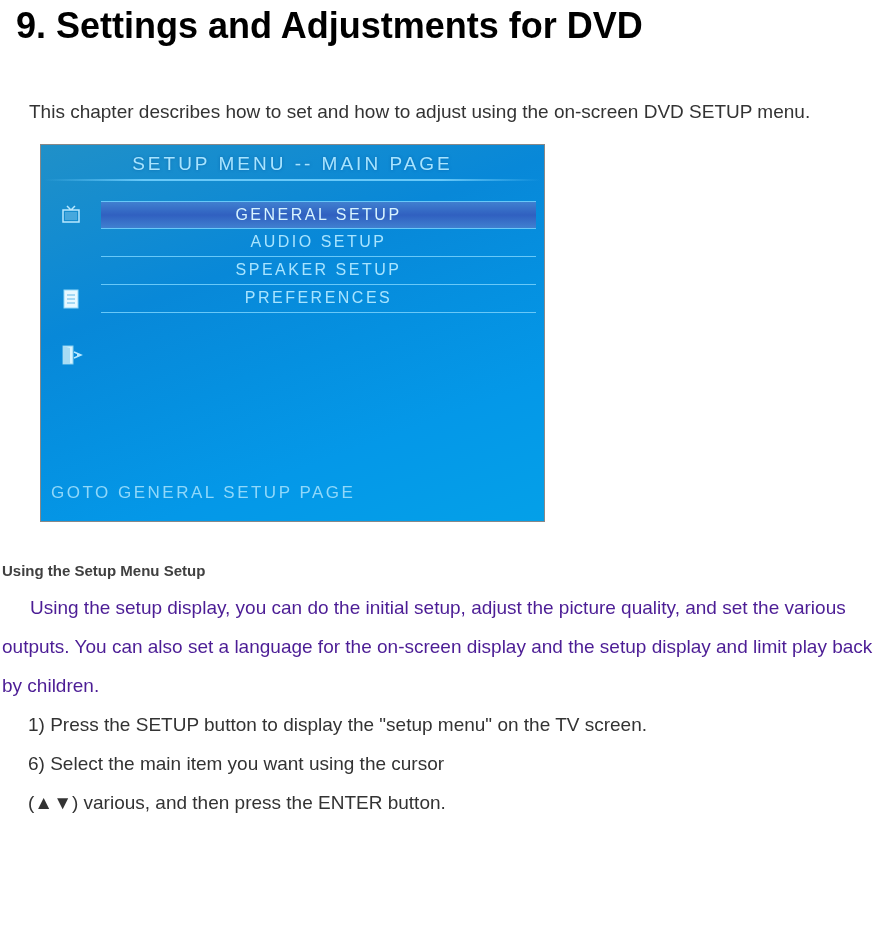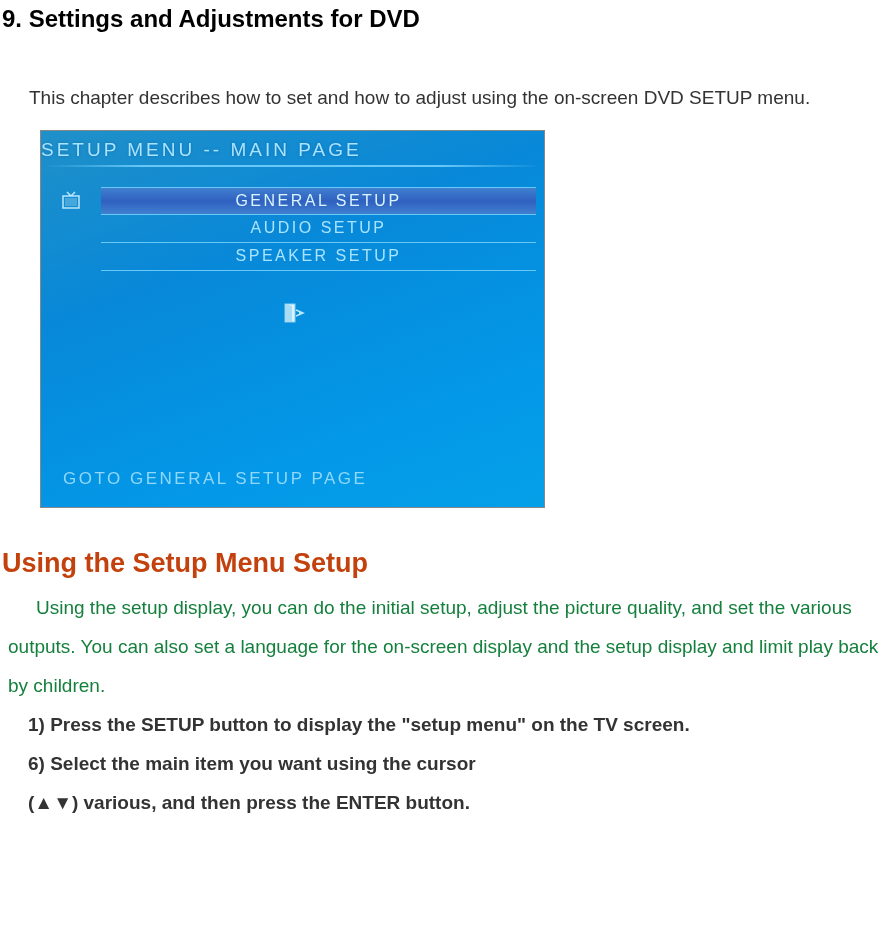--- a/index.html
+++ b/index.html
@@ -7,25 +7,25 @@
       padding: 0;
       box-sizing: border-box;
     }
     body {
       font-family: Arial, Helvetica, sans-serif;
       background: #fff;
       width: 896px;
       padding: 5px 0;
     }
     .page-title {
-      font-size: 24px;
+      font-size: 36px;
       font-weight: bold;
       color: #000;
       margin-bottom: 45px;
-      padding-left: 2px;
+      padding-left: 16px;
     }
     .intro-para {
       font-size: 19px;
       color: #333;
       line-height: 2.1;
       margin-bottom: 12px;
       padding-left: 1px;
     }
     .intro-para .indent {
       margin-left: 28px;
@@ -40,39 +40,38 @@
       background: linear-gradient(160deg, #2090c8 0%, #0888d8 35%, #0590e0 55%, #0498e8 75%, #04a0e8 100%);
       border: 1px solid #888;
       position: relative;
       overflow: hidden;
     }
     .dvd-title {
       color: #a8e4ff;
       font-family: "Arial", sans-serif;
       font-size: 19px;
       letter-spacing: 3px;
-      text-align: left;
+      text-align: center;
       padding-top: 8px;
       padding-bottom: 4px;
       font-weight: normal;
       text-shadow: 0 0 3px rgba(0,80,150,0.5);
     }
     .dvd-divider {
       height: 2px;
       background: linear-gradient(to right, transparent, #68c8f8 20%, #68c8f8 80%, transparent);
       margin: 0 3px;
     }
     .menu-block {
       margin-top: 20px;
     }
     .menu-row {
       display: flex;
       align-items: center;
       height: 28px;
-      justify-content: center;
     }
     .icon-cell {
       width: 60px;
       display: flex;
       justify-content: center;
       align-items: center;
     }
     .icon-box {
       width: 26px;
       height: 24px;
@@ -101,52 +100,51 @@
       background: linear-gradient(to bottom, #4080d0, #3060c0 50%, #4080d0);
       color: #d8f4ff;
       font-weight: normal;
     }
     .exit-row {
       margin-top: 28px;
     }
     .bottom-hint {
       position: absolute;
       bottom: 18px;
-      left: 22px;
+      left: 10px;
       color: #90d8fa;
       font-size: 17px;
       letter-spacing: 2.5px;
     }
     .tv-svg { width: 24px; height: 22px; }
     .page-svg { width: 20px; height: 22px; }
     .door-svg { width: 24px; height: 22px; }
 
     .subheading {
-      font-size: 27px;
+      font-size: 15px;
       font-weight: bold;
-      color: #c2410c;
+      color: #404040;
       margin-top: 32px;
       margin-bottom: 10px;
       padding-left: 2px;
     }
     .body-para {
       font-size: 19px;
-      color: #15803d;
+      color: #4c1d95;
       line-height: 2.05;
-      padding-left: 8px;
+      padding-left: 2px;
     }
     .body-para .indent {
       margin-left: 28px;
     }
     .step {
       font-size: 19px;
       color: #333;
       line-height: 2.05;
       margin-left: 28px;
-      font-weight: bold;
     }
   </style>
 </head>
 <body>
 
 <h1 class="page-title">9. Settings and Adjustments for DVD</h1>
 
 <p class="intro-para">
   <span class="indent">This chapter describes how to set and how to adjust using the on-screen DVD SETUP menu.</span>
 </p>
@@ -173,20 +171,33 @@
       <div class="menu-row">
         <div class="icon-cell"></div>
         <div class="menu-label-cell no-top-border">AUDIO SETUP</div>
       </div>
 
       <div class="menu-row">
         <div class="icon-cell"></div>
         <div class="menu-label-cell no-top-border">SPEAKER SETUP</div>
       </div>
 
+      <div class="menu-row">
+        <div class="icon-cell">
+          <div class="icon-box">
+            <svg class="page-svg" viewBox="0 0 20 22">
+              <rect x="3" y="2" width="14" height="18" fill="#e8f8ff" stroke="#90d8fa" stroke-width="1"></rect>
+              <line x1="6" y1="7" x2="14" y2="7" stroke="#60b8e8" stroke-width="1"></line>
+              <line x1="6" y1="11" x2="14" y2="11" stroke="#60b8e8" stroke-width="1"></line>
+              <line x1="6" y1="15" x2="14" y2="15" stroke="#60b8e8" stroke-width="1"></line>
+            </svg>
+          </div>
+        </div>
+        <div class="menu-label-cell no-top-border">PREFERENCES</div>
+      </div>
 
       <div class="menu-row exit-row">
         <div class="icon-cell">
           <div class="icon-box">
             <svg class="door-svg" viewBox="0 0 24 22">
               <rect x="4" y="2" width="10" height="18" fill="#d8f4ff" stroke="#88d0f0" stroke-width="1"></rect>
               <path d="M4 2 L11 4 L11 20 L4 20 Z" fill="#a8dcf4"></path>
               <path d="M15 8 L22 11 L15 14 M18 11 L22 11" fill="none" stroke="#b8e8ff" stroke-width="1.5"></path>
             </svg>
           </div>

